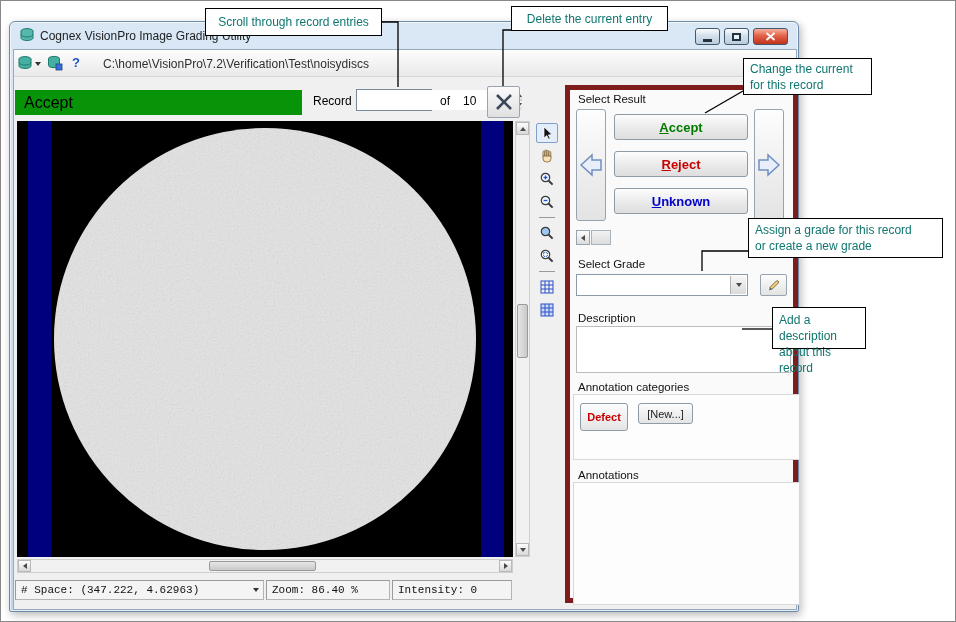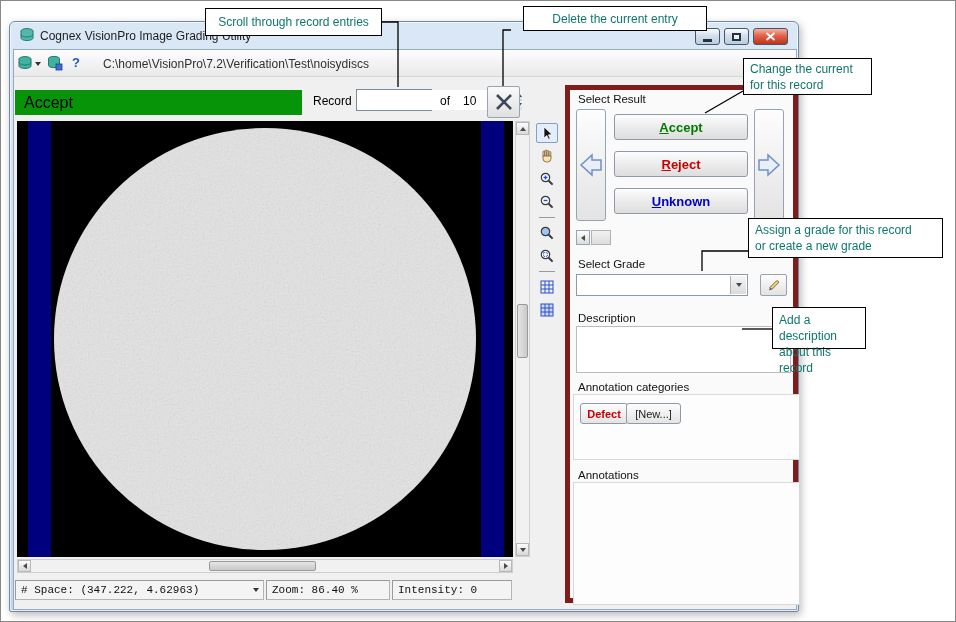--- a/index.html
+++ b/index.html
@@ -110,33 +110,33 @@
   .combo { position:absolute; left:6px; top:184px; width:172px; height:22px; background:#fff; border:1px solid #8a9aa8; }
   .combo-value { position:absolute; left:4px; top:3px; font-size:12px; }
   .combo-btn { position:absolute; right:1px; top:1px; bottom:1px; width:16px;
     background:linear-gradient(#f6f6f6,#dadada); border-left:1px solid #b0b0b0; display:flex; align-items:center; justify-content:center; }
   .pencil-btn { position:absolute; left:190px; top:184px; width:27px; height:22px;
     background:linear-gradient(#fdfdfd,#e2e2e2); border:1px solid #97a3b0; border-radius:2px;
     display:flex; align-items:center; justify-content:center; }
   .desc-box { position:absolute; left:6px; top:236px; width:215px; height:47px;
     background:#fff; border:1px solid #bcbcbc; resize:none; outline:none; font-family:"Liberation Sans",sans-serif; font-size:12px; padding:2px 3px; }
   .cat-area { position:absolute; left:3px; top:304px; width:227px; height:66px; background:#fdfdfd; border:1px solid #d8d8d8; }
-  .defect-btn { position:absolute; left:10px; top:313px; width:48px; height:21px;
+  .defect-btn { position:absolute; left:10px; top:313px; width:48px; height:28px;
     background:linear-gradient(#fdfdfd,#e4e4e4); border:1px solid #8e9aa5; border-radius:3px;
     font-size:11px; font-weight:bold; color:var(--defect-red,#c80000); font-family:"Liberation Sans",sans-serif; cursor:pointer; }
-  .new-btn { position:absolute; left:56px; top:313px; width:55px; height:21px;
+  .new-btn { position:absolute; left:68px; top:313px; width:55px; height:21px;
     background:linear-gradient(#fdfdfd,#e4e4e4); border:1px solid #8e9aa5; border-radius:3px;
     font-size:11px; color:#222; font-family:"Liberation Sans",sans-serif; cursor:pointer; }
   .annot-area { position:absolute; left:3px; top:392px; width:227px; height:123px; background:#fdfdfd; border:1px solid #d8d8d8; }
 
   
   .callout { position:absolute; background:#fff; border:1.6px solid #000; color:#0f766e;
     font-size:12px; line-height:16px; z-index:50; }
   .co1 { left:204px; top:7px; width:177px; height:28px; text-align:center; padding-top:5px; }
-  .co2 { left:510px; top:5px; width:184px; height:25px; text-align:center; padding-top:4px;margin-left:12px; }
+  .co2 { left:510px; top:5px; width:157px; height:25px; text-align:center; padding-top:4px; }
   .co3 { left:742px; top:57px; width:129px; height:37px; padding:2px 6px; }
   .co4 { left:747px; top:217px; width:195px; height:40px; padding:3px 6px; }
   .co5 { left:771px; top:306px; width:94px; height:42px; padding:4px 6px; }
   .connectors { position:absolute; left:0; top:0; width:956px; height:622px; z-index:40; pointer-events:none; }
 </style>
 </head>
 <body>
 
 <div class="page">
 

